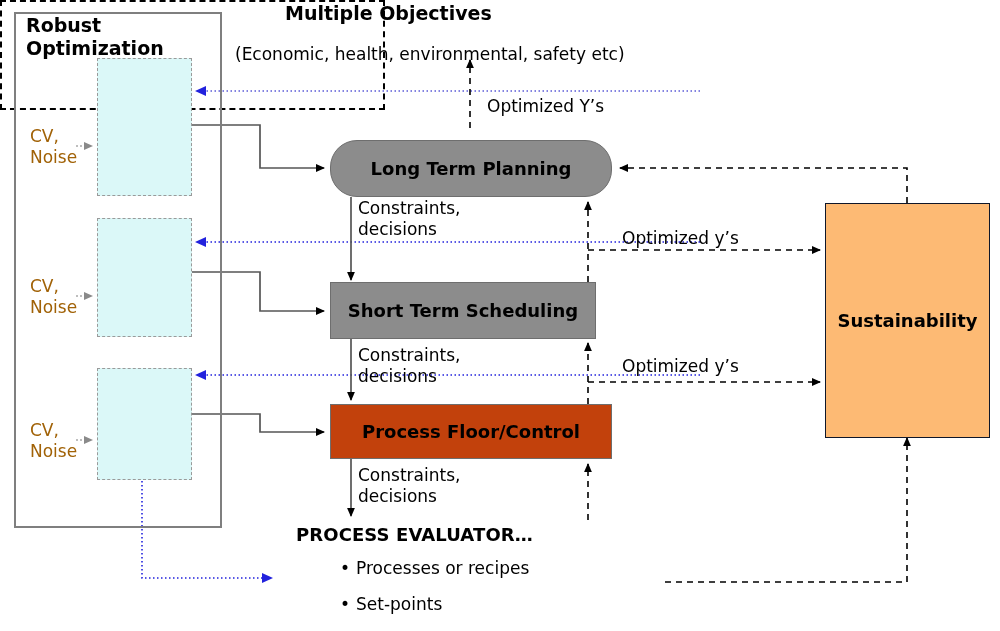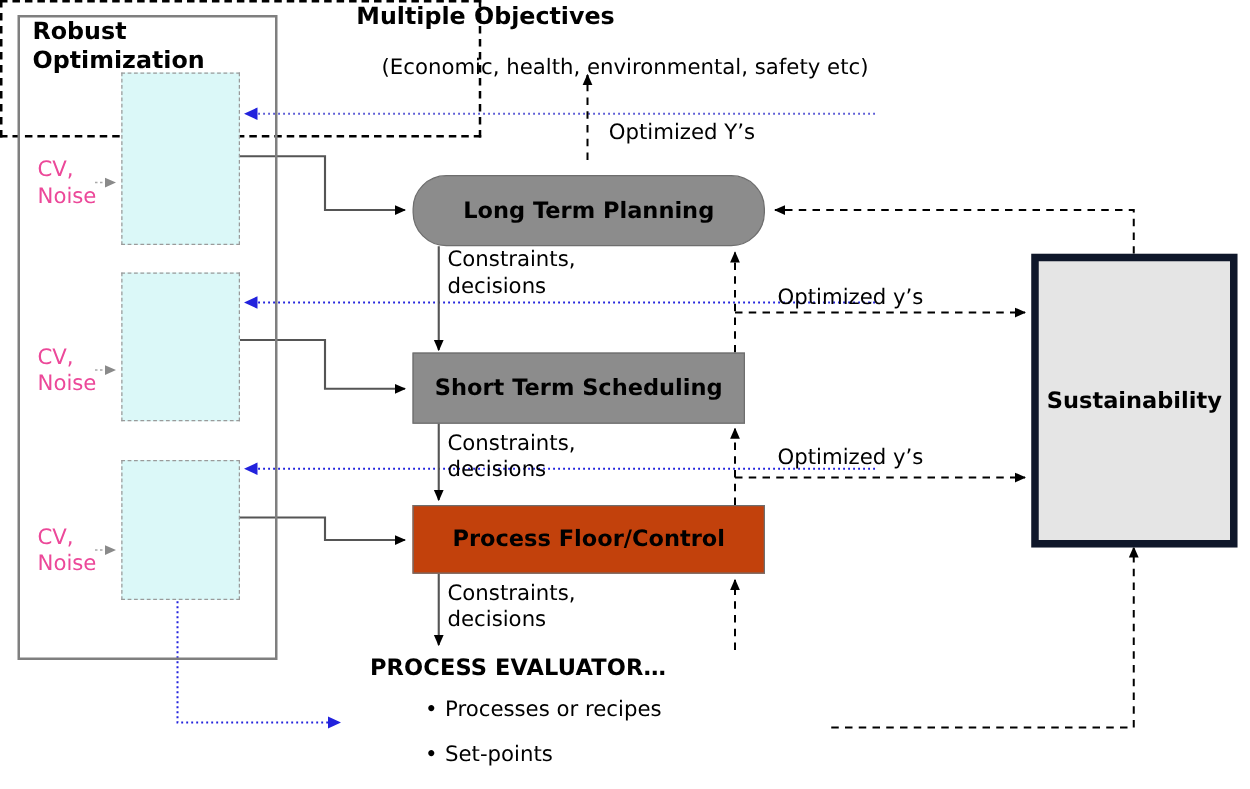--- a/index.html
+++ b/index.html
@@ -21,43 +21,43 @@
   }
   .ro-title{
     left:26px;top:14px;width:180px;
     font-weight:bold;font-size:19px;line-height:23px;color:#000;
     font-family:"DejaVu Sans", sans-serif;
   }
   .cv-box{
     background:#dbf8f8;border:1px dashed #9a9a9a;
   }
   .cv-label{
-    font-size:17px;line-height:21px;color:#ec4899;
+    font-size:17px;line-height:21px;color:#a16207;
     font-family:"DejaVu Sans", sans-serif;white-space:pre-line;text-align:left;
   }
 
   
   .title-main{
     left:285px;top:2px;width:430px;text-align:left;
     font-size:19px;font-weight:bold;color:#000;
   }
   .title-sub{
-    left:235px;top:44px;width:530px;text-align:center;
+    left:235px;top:44px;width:530px;text-align:left;
     font-size:17px;color:#000;
   }
 
   
   .pbox{
     display:flex;align-items:center;justify-content:center;
     font-weight:bold;font-size:18px;color:#000;
     border:1px solid #6e6e6e;
   }
   .pbox.dark{background:#8c8c8c;}
   .pbox.light{background:#c2410c;}
-  .pbox.green{background:#e5e5e5;border:6px solid #0f172a;text-align:right;}
+  .pbox.green{background:#fdba74;border:1px solid #0f172a;text-align:right;}
 
   .lbl{
     position:absolute;font-size:17px;line-height:21px;color:#000;white-space:pre-line;
   }
 
   
   .pe-frame{
     left:278px;top:519px;width:385px;height:110px;
     border:2px dashed #000;background:#fff;box-sizing:border-box;
   }

